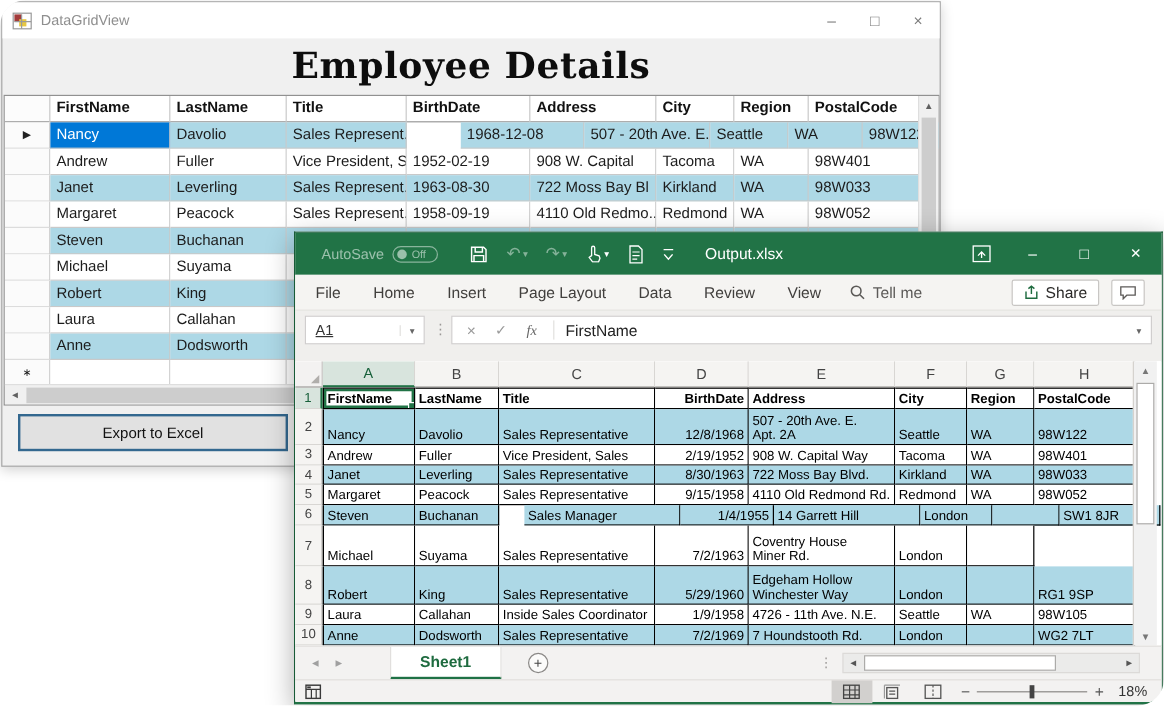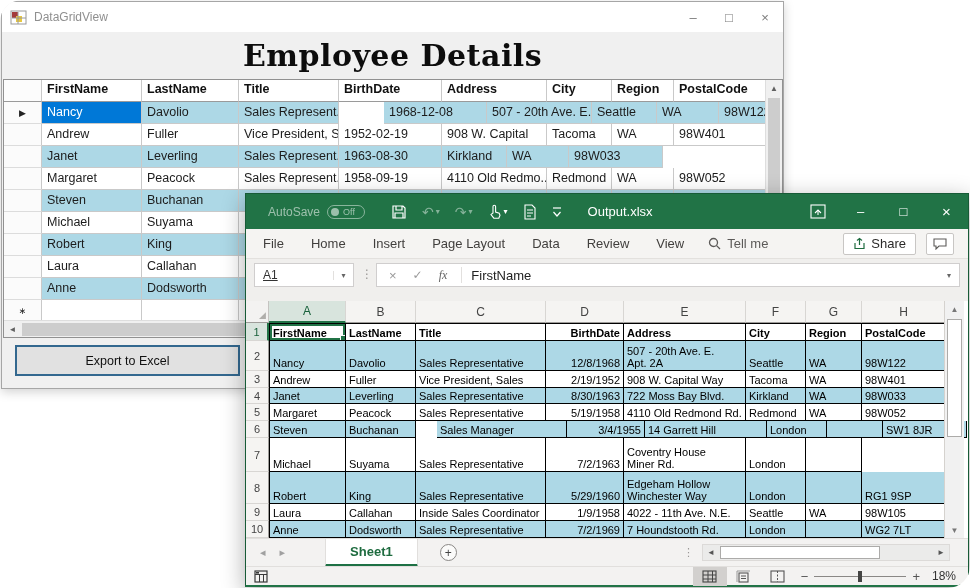--- a/index.html
+++ b/index.html
@@ -177,20 +177,21 @@
             <div class="wf-cell" style="width: 65px;">Tacoma</div>
             <div class="wf-cell" style="width: 62px;">WA</div>
             <div class="wf-cell" style="width: 94px;">98W401</div>
           </div>
           <div class="wf-row alt">
             <div class="wf-selcell"></div>
             <div class="wf-cell" style="width: 100px;">Janet</div>
             <div class="wf-cell" style="width: 97px;">Leverling</div>
             <div class="wf-cell" style="width: 100px;">Sales Represent...</div>
             <div class="wf-cell" style="width: 103px;">1963-08-30</div>
+            <div class="wf-cell" style="width: 105px;">722 Moss Bay Bl</div>
             <div class="wf-cell" style="width: 65px;">Kirkland</div>
             <div class="wf-cell" style="width: 62px;">WA</div>
             <div class="wf-cell" style="width: 94px;">98W033</div>
           </div>
           <div class="wf-row">
             <div class="wf-selcell"></div>
             <div class="wf-cell" style="width: 100px;">Margaret</div>
             <div class="wf-cell" style="width: 97px;">Peacock</div>
             <div class="wf-cell" style="width: 100px;">Sales Represent...</div>
             <div class="wf-cell" style="width: 103px;">1958-09-19</div>
@@ -440,32 +441,32 @@
             <div class="xl-cell fill" style="width: 122px;">722 Moss Bay Blvd.</div>
             <div class="xl-cell fill" style="width: 60px;">Kirkland</div>
             <div class="xl-cell fill" style="width: 56px;">WA</div>
             <div class="xl-cell fill" style="width: 84px;">98W033</div>
           </div>
           <div class="xl-row" style="height: 17px;">
             <div class="xl-rowhead">5</div>
             <div class="xl-cell" style="width: 77px;">Margaret</div>
             <div class="xl-cell" style="width: 70px;">Peacock</div>
             <div class="xl-cell" style="width: 130px;">Sales Representative</div>
-            <div class="xl-cell num" style="width: 78px;">5/19/1958</div>
+            <div class="xl-cell num" style="width: 78px;">9/15/1958</div>
             <div class="xl-cell" style="width: 122px;">4110 Old Redmond Rd.</div>
             <div class="xl-cell" style="width: 60px;">Redmond</div>
             <div class="xl-cell" style="width: 56px;">WA</div>
             <div class="xl-cell" style="width: 84px;">98W052</div>
           </div>
           <div class="xl-row" style="height: 17px;">
             <div class="xl-rowhead">6</div>
             <div class="xl-cell fill" style="width: 77px;">Steven</div>
             <div class="xl-cell fill" style="width: 70px;">Buchanan</div>
             <div class="xl-cell fill" style="width: 130px; margin-left: 21px;">Sales Manager</div>
-            <div class="xl-cell fill num" style="width: 78px;">3/4/1955</div>
+            <div class="xl-cell fill num" style="width: 78px;">1/4/1955</div>
             <div class="xl-cell fill" style="width: 122px;">14 Garrett Hill</div>
             <div class="xl-cell fill" style="width: 60px;">London</div>
             <div class="xl-cell fill" style="width: 56px;"></div>
             <div class="xl-cell fill" style="width: 84px;">SW1 8JR</div>
           </div>
           <div class="xl-row" style="height: 34px;">
             <div class="xl-rowhead">7</div>
             <div class="xl-cell" style="width: 77px;">Michael</div>
             <div class="xl-cell" style="width: 70px;">Suyama</div>
             <div class="xl-cell" style="width: 130px;">Sales Representative</div>
@@ -486,21 +487,21 @@
             <div class="xl-cell fill" style="width: 60px;">London</div>
             <div class="xl-cell fill" style="width: 56px;"></div>
             <div class="xl-cell fill" style="width: 84px;">RG1 9SP</div>
           </div>
           <div class="xl-row" style="height: 17px;">
             <div class="xl-rowhead">9</div>
             <div class="xl-cell" style="width: 77px;">Laura</div>
             <div class="xl-cell" style="width: 70px;">Callahan</div>
             <div class="xl-cell" style="width: 130px;">Inside Sales Coordinator</div>
             <div class="xl-cell num" style="width: 78px;">1/9/1958</div>
-            <div class="xl-cell" style="width: 122px;">4022 - 11th Ave. N.E.</div>
+            <div class="xl-cell" style="width: 122px;">4726 - 11th Ave. N.E.</div>
             <div class="xl-cell" style="width: 60px;">Seattle</div>
             <div class="xl-cell" style="width: 56px;">WA</div>
             <div class="xl-cell" style="width: 84px;">98W105</div>
           </div>
           <div class="xl-row" style="height: 17px;">
             <div class="xl-rowhead">10</div>
             <div class="xl-cell fill" style="width: 77px;">Anne</div>
             <div class="xl-cell fill" style="width: 70px;">Dodsworth</div>
             <div class="xl-cell fill" style="width: 130px;">Sales Representative</div>
             <div class="xl-cell fill num" style="width: 78px;">7/2/1969</div>

